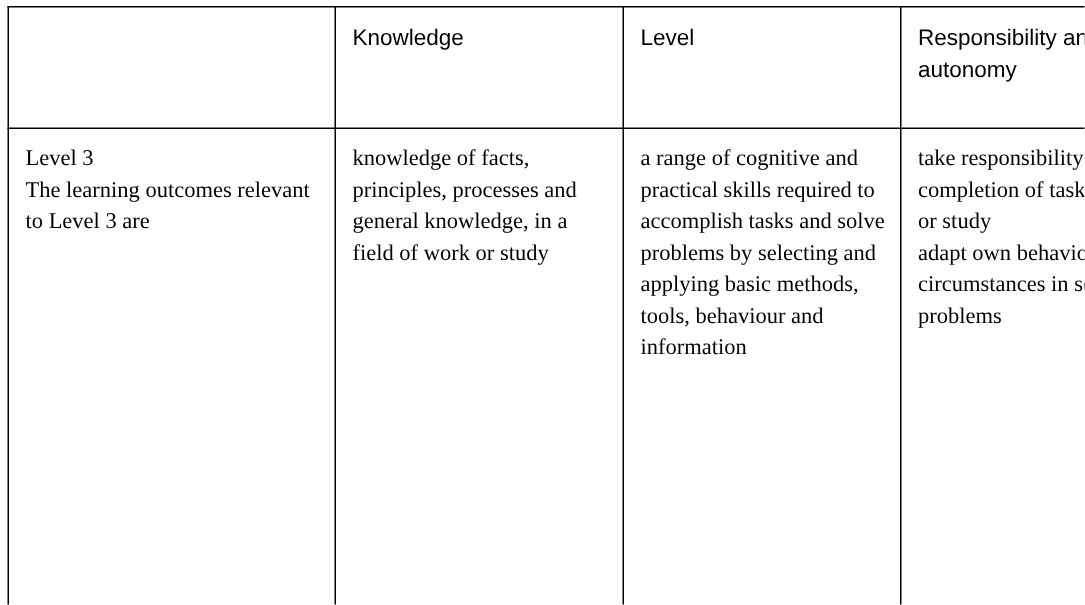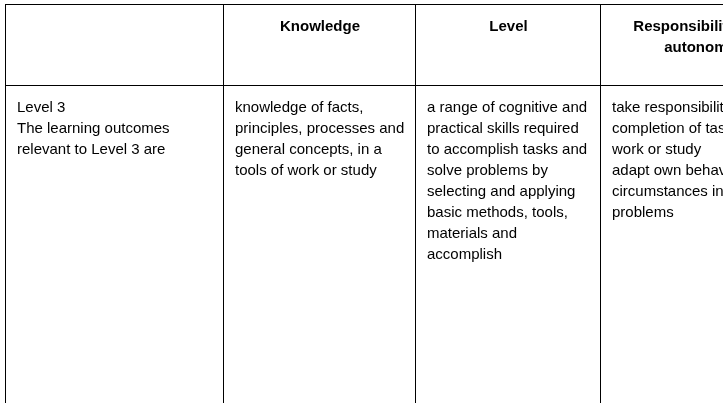--- a/index.html
+++ b/index.html
@@ -46,26 +46,26 @@
   }
   .hdr-empty {
     height: 60px;
   }
   .body-row td {
     height: 310px;
   }
   .cell-text {
     white-space: pre-line;
     display: block;
+    font-family: Liberation Serif, serif;
   }
   .hdr-text {
     white-space: pre-line;
     display: block;
-    font-weight: bold;
-    text-align: center;
+    font-weight: normal;
   }
 </style>
 </head>
 <body>
 
 <div class="page">
   <table class="outcomes">
     <thead>
       <tr>
         <td class="col-a hdr-empty">
@@ -82,24 +82,24 @@
         </td>
       </tr>
     </thead>
     <tbody>
       <tr class="body-row">
         <td class="col-a">
           <span class="cell-text">Level 3
 The learning outcomes relevant to Level 3 are</span>
         </td>
         <td class="col-b">
-          <span class="cell-text">knowledge of facts, principles, processes and general concepts, in a tools of work or study</span>
+          <span class="cell-text">knowledge of facts, principles, processes and general knowledge, in a field of work or study</span>
         </td>
         <td class="col-c">
-          <span class="cell-text">a range of cognitive and practical skills required to accomplish tasks and solve problems by selecting and applying basic methods, tools, materials and accomplish</span>
+          <span class="cell-text">a range of cognitive and practical skills required to accomplish tasks and solve problems by selecting and applying basic methods, tools, behaviour and information</span>
         </td>
         <td class="col-d">
           <span class="cell-text">take responsibility for completion of tasks in work or study
 adapt own behaviour to circumstances in solving problems</span>
         </td>
       </tr>
     </tbody>
   </table>
 </div>
 

